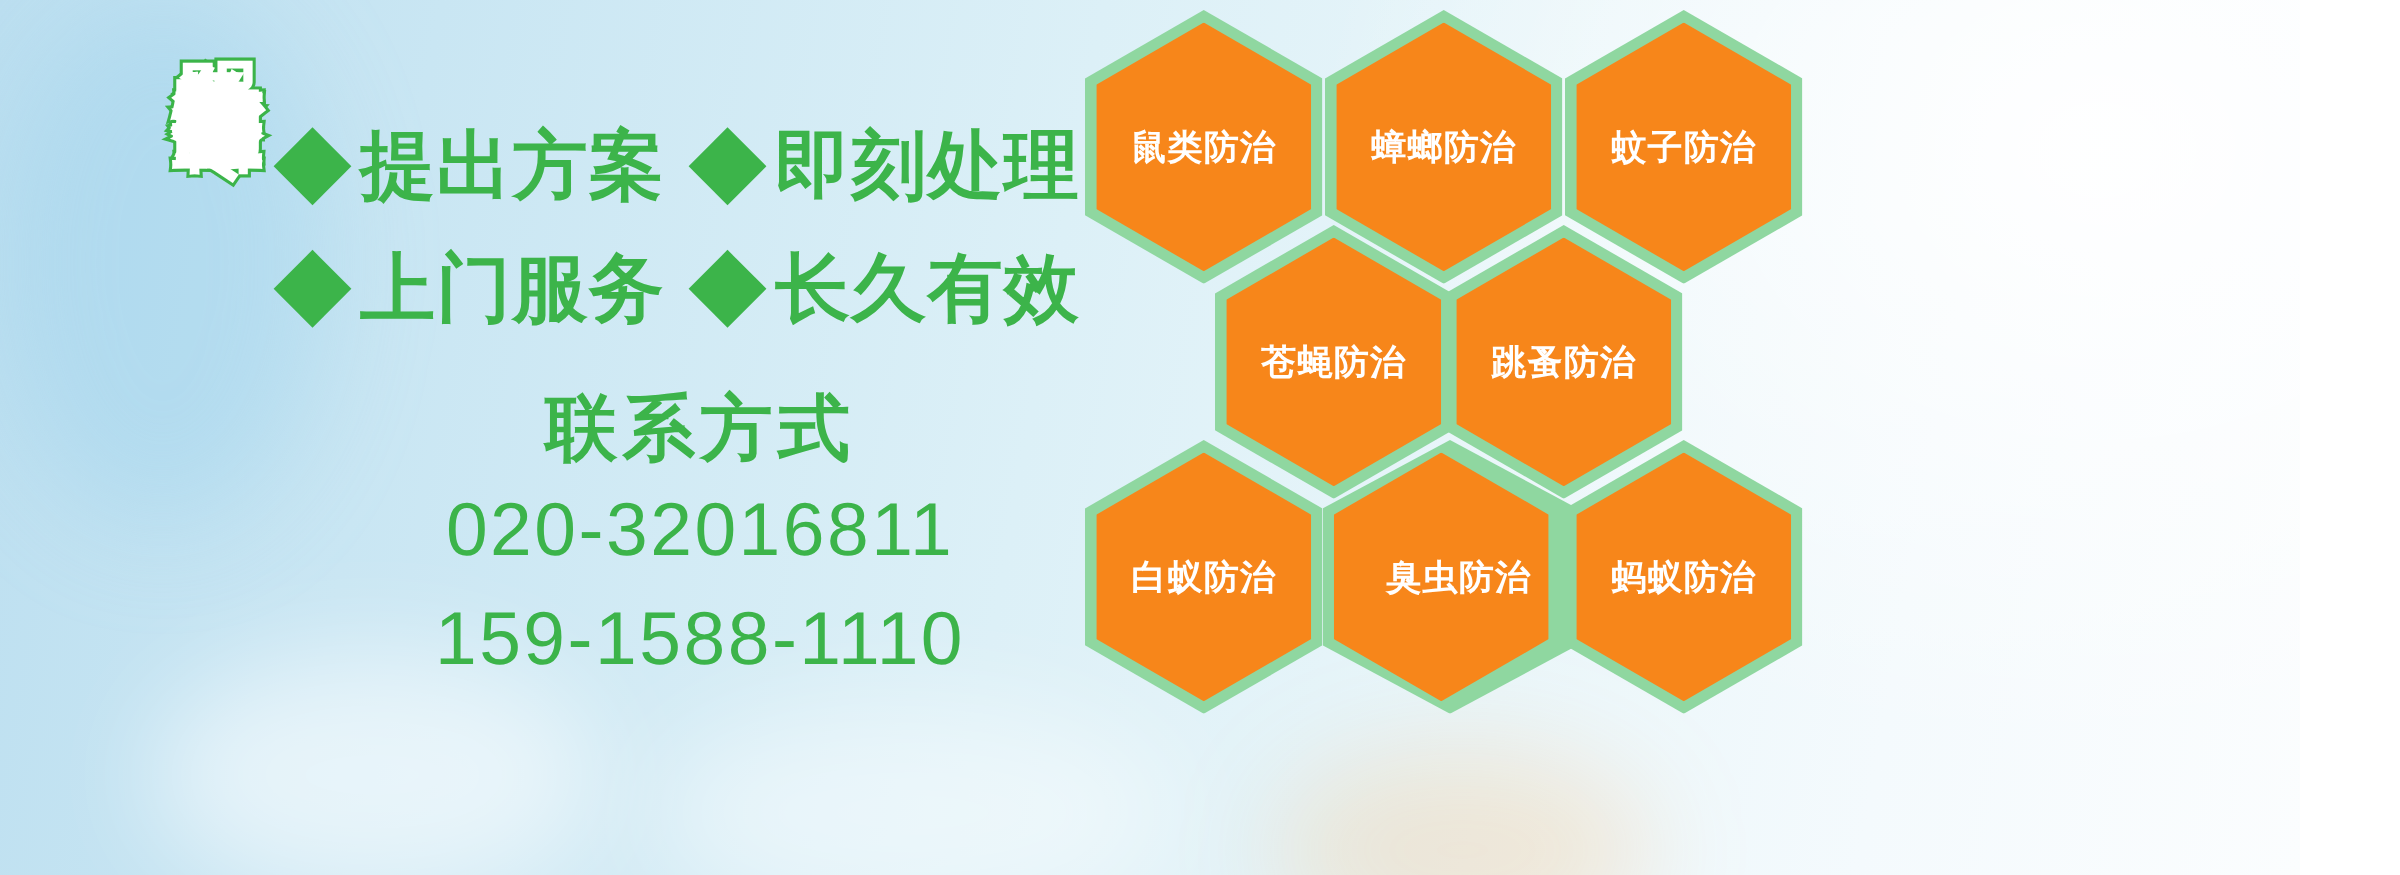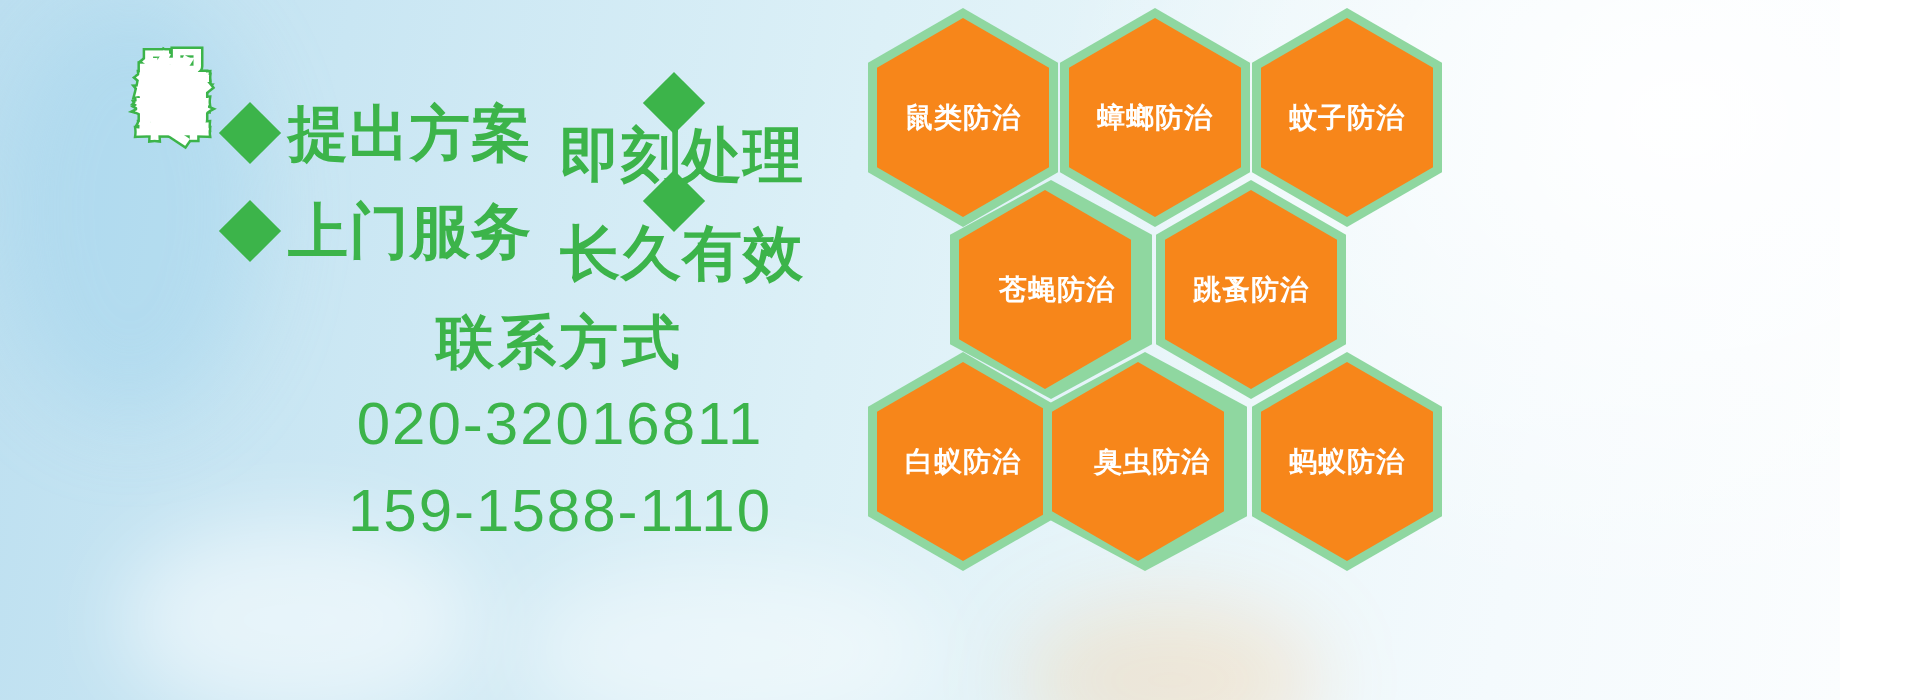--- a/index.html
+++ b/index.html
@@ -35,21 +35,21 @@
     -webkit-text-stroke:5px #3cb44a;
     paint-order:stroke fill;
     text-shadow:0 0 1px #3cb44a;
     white-space:nowrap;
   }
 
   
   #features{position:absolute;left:228px;top:84px;width:640px;}
   .feature-row{display:flex;align-items:center;height:98px;}
   .feature{display:flex;align-items:center;}
-  .feature + .feature{margin-left:28px;flex-direction:column;}
+  .feature + .feature{margin-left:28px;}
   .diamond{
     width:44px;height:44px;background:#3cb44a;
     transform:rotate(45deg);
     flex:0 0 auto;margin-right:16px;
   }
   .feature-label{
     font-family:"DejaVu Sans","Liberation Sans",sans-serif;
     font-weight:700;font-size:60px;line-height:1;color:#3cb44a;
     letter-spacing:1px;white-space:nowrap;
   }
@@ -140,36 +140,36 @@
     <div class="hex" style="left:198px;top:8px;">
       <span class="inner"></span>
       <span class="hex-label">蟑螂防治</span>
     </div>
 
     <div class="hex" style="left:390px;top:8px;">
       <span class="inner"></span>
       <span class="hex-label">蚊子防治</span>
     </div>
 
-    <div class="hex" style="left:88px;top:180px;padding-left:12px;">
+    <div class="hex" style="left:110px;top:180px;">
       <span class="inner"></span>
       <span class="hex-label">苍蝇防治</span>
     </div>
 
     <div class="hex" style="left:294px;top:180px;">
       <span class="inner"></span>
       <span class="hex-label">跳蚤防治</span>
     </div>
 
     <div class="hex" style="left:6px;  top:352px;">
       <span class="inner"></span>
       <span class="hex-label">白蚁防治</span>
     </div>
 
-    <div class="hex" style="left:181px;top:352px;padding-left:14px;">
+    <div class="hex" style="left:196px;top:352px;padding-left:14px;">
       <span class="inner"></span>
       <span class="hex-label">臭虫防治</span>
     </div>
 
     <div class="hex" style="left:390px;top:352px;">
       <span class="inner"></span>
       <span class="hex-label">蚂蚁防治</span>
     </div>
 
   </div>

